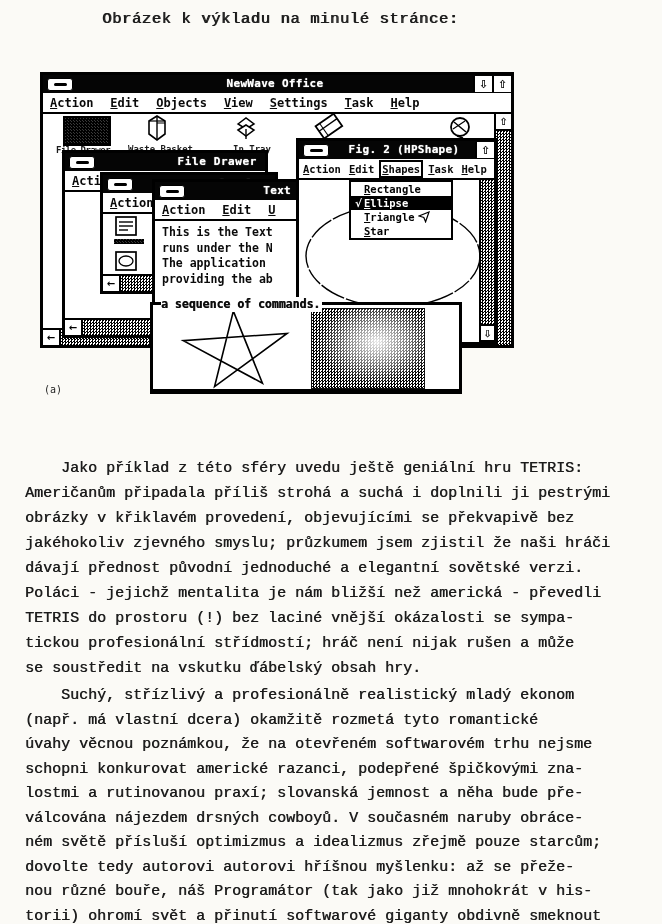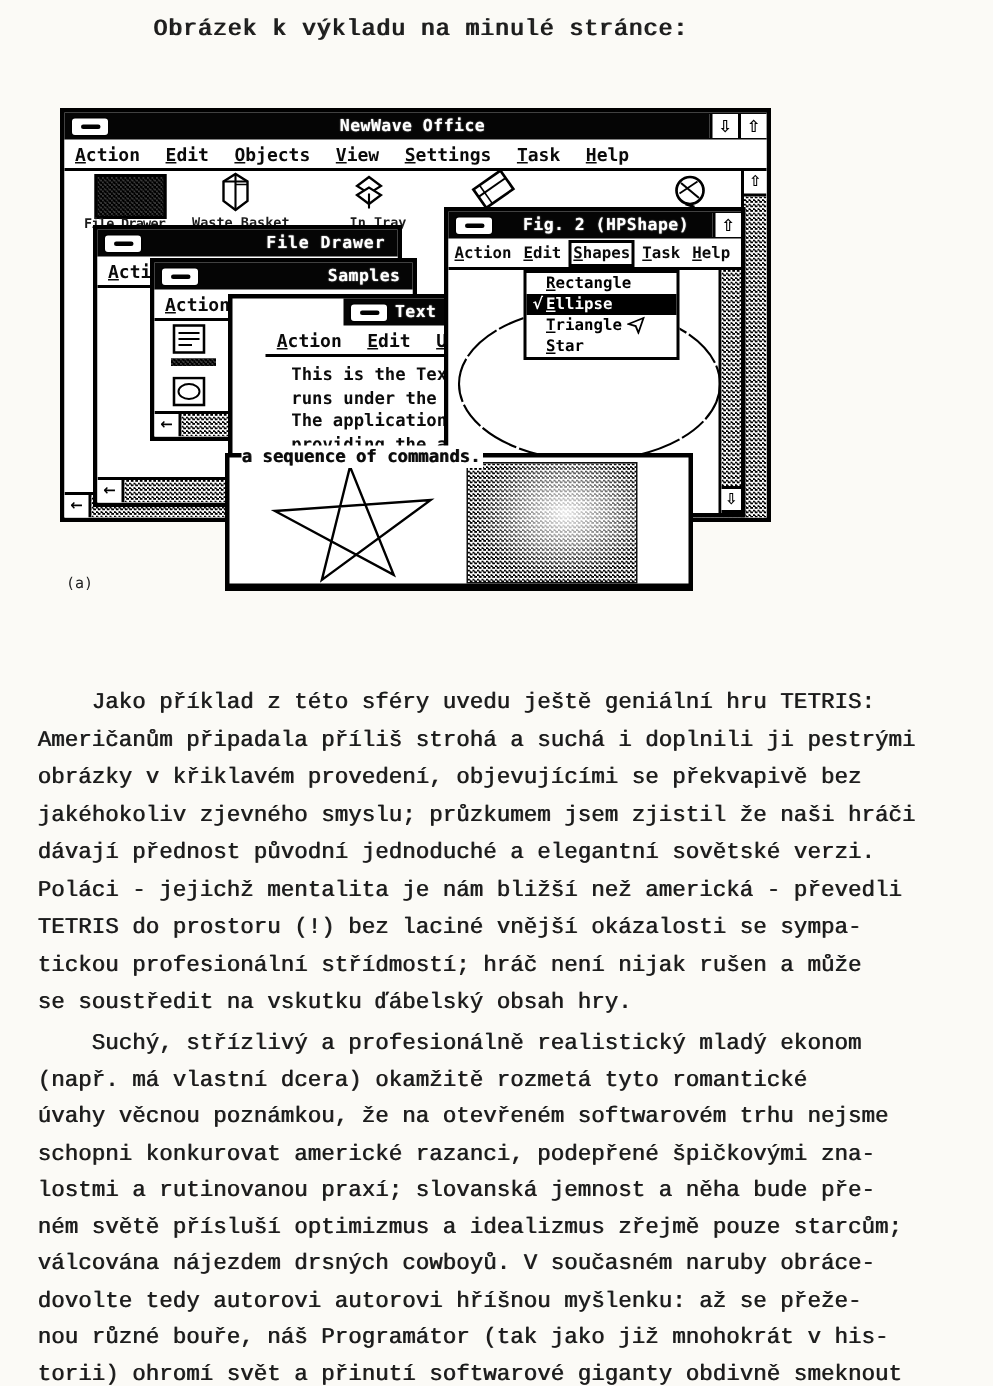--- a/index.html
+++ b/index.html
@@ -84,21 +84,21 @@
     background:#fff;border:3px solid #000;border-bottom-width:5px;box-sizing:border-box;z-index:6;}
   .greyblock{position:absolute;left:158px;top:3px;width:112px;height:79px;
     background:
       radial-gradient(ellipse at 58% 42%, rgba(255,255,255,.92) 0%, rgba(255,255,255,.5) 32%, rgba(255,255,255,0) 66%),
       repeating-conic-gradient(#000 0% 25%,#fff 0% 50%) 0 0/3px 3px;
     border:1px solid #111;}
   
   #office{left:40px;top:72px;width:474px;height:276px;z-index:1;}
   #fdwin{left:62px;top:150px;width:206px;height:188px;z-index:2;}
   #smwin{left:100px;top:172px;width:178px;height:122px;z-index:3;}
-  #txwin{left:152px;top:196px;width:156px;height:170px;z-index:4;align-items:flex-end;}
+  #txwin{left:152px;top:179px;width:156px;height:170px;z-index:4;}
   #fig2{left:296px;top:138px;width:201px;height:207px;z-index:5;}
 </style>
 </head>
 <body>
 
 <div class="tw page-title">Obrázek k výkladu na minulé stránce:</div>
 
 <div id="office" class="win">
   <div class="tbar">
     <span class="ctrl"></span>
@@ -304,18 +304,18 @@
     <div class="t-line">TETRIS do prostoru (!) bez laciné vnější okázalosti se sympa-</div>
     <div class="t-line">tickou profesionální střídmostí; hráč není nijak rušen a může</div>
     <div class="t-line">se soustředit na vskutku ďábelský obsah hry.</div>
   </div>
 <div id="p2" class="tw para">
     <div class="t-line">    Suchý, střízlivý a profesionálně realistický mladý ekonom</div>
     <div class="t-line">(např. má vlastní dcera) okamžitě rozmetá tyto romantické</div>
     <div class="t-line">úvahy věcnou poznámkou, že na otevřeném softwarovém trhu nejsme</div>
     <div class="t-line">schopni konkurovat americké razanci, podepřené špičkovými zna-</div>
     <div class="t-line">lostmi a rutinovanou praxí; slovanská jemnost a něha bude pře-</div>
+    <div class="t-line">válcována nájezdem drsných cowboyů. V současném naruby obráce-</div>
     <div class="t-line">ném světě přísluší optimizmus a idealizmus zřejmě pouze starcům;</div>
-    <div class="t-line">válcována nájezdem drsných cowboyů. V současném naruby obráce-</div>
     <div class="t-line">dovolte tedy autorovi autorovi hříšnou myšlenku: až se přeže-</div>
     <div class="t-line">nou různé bouře, náš Programátor (tak jako již mnohokrát v his-</div>
     <div class="t-line">torii) ohromí svět a přinutí softwarové giganty obdivně smeknout</div>
   </div>
 
 </body></html>

